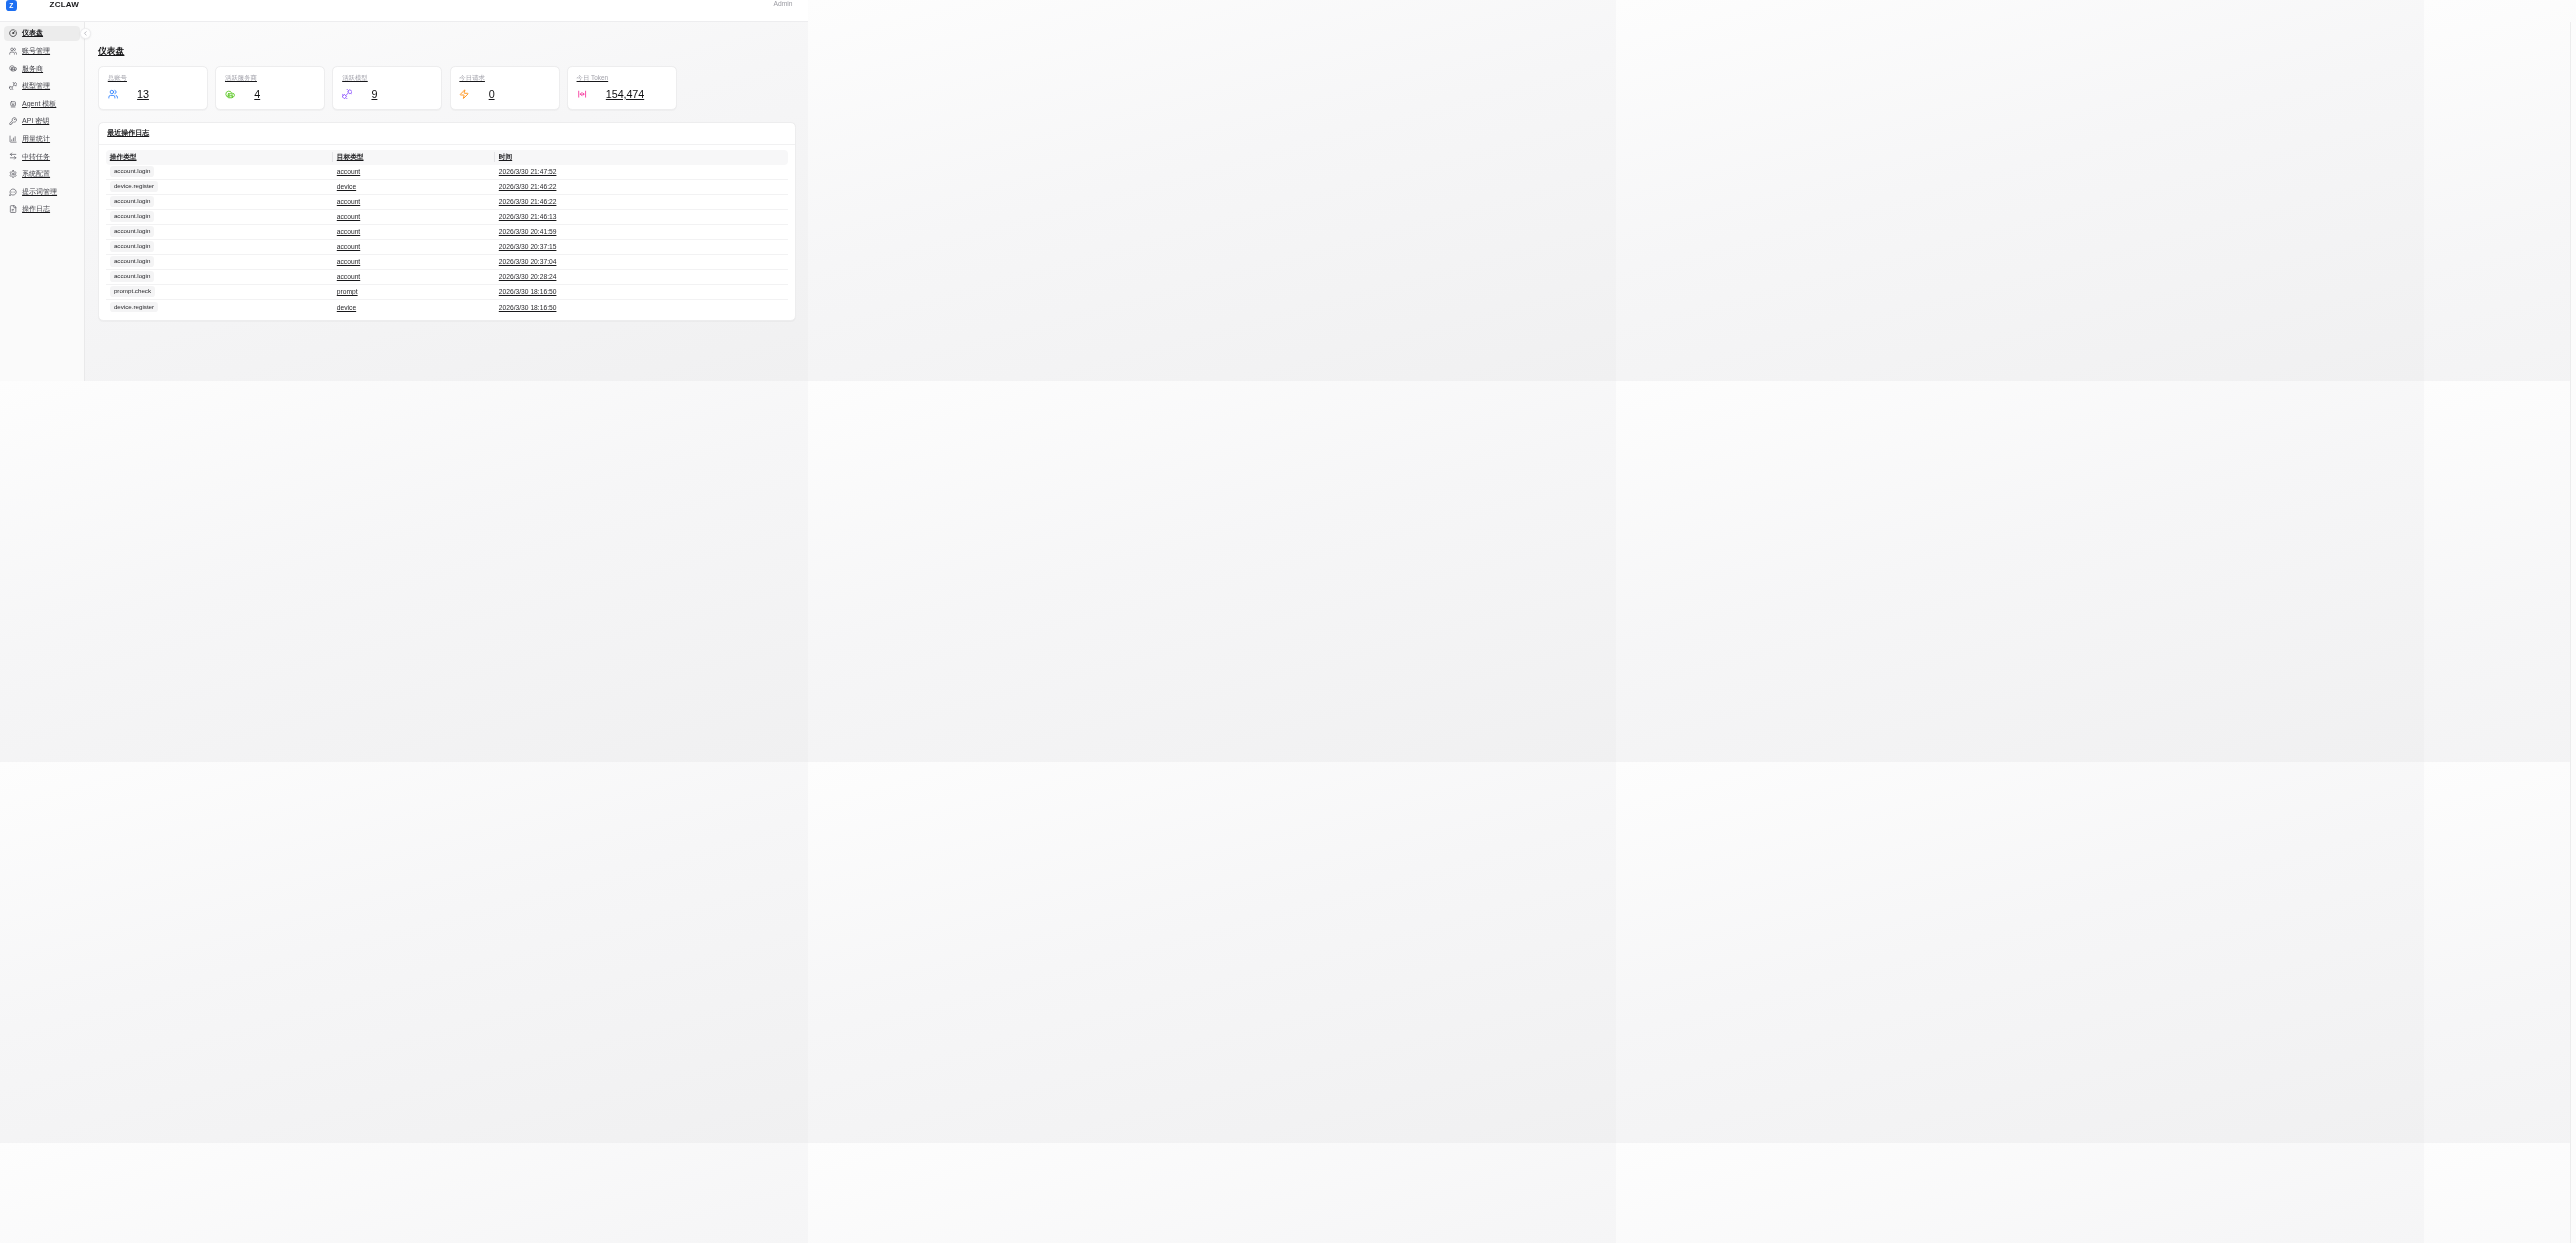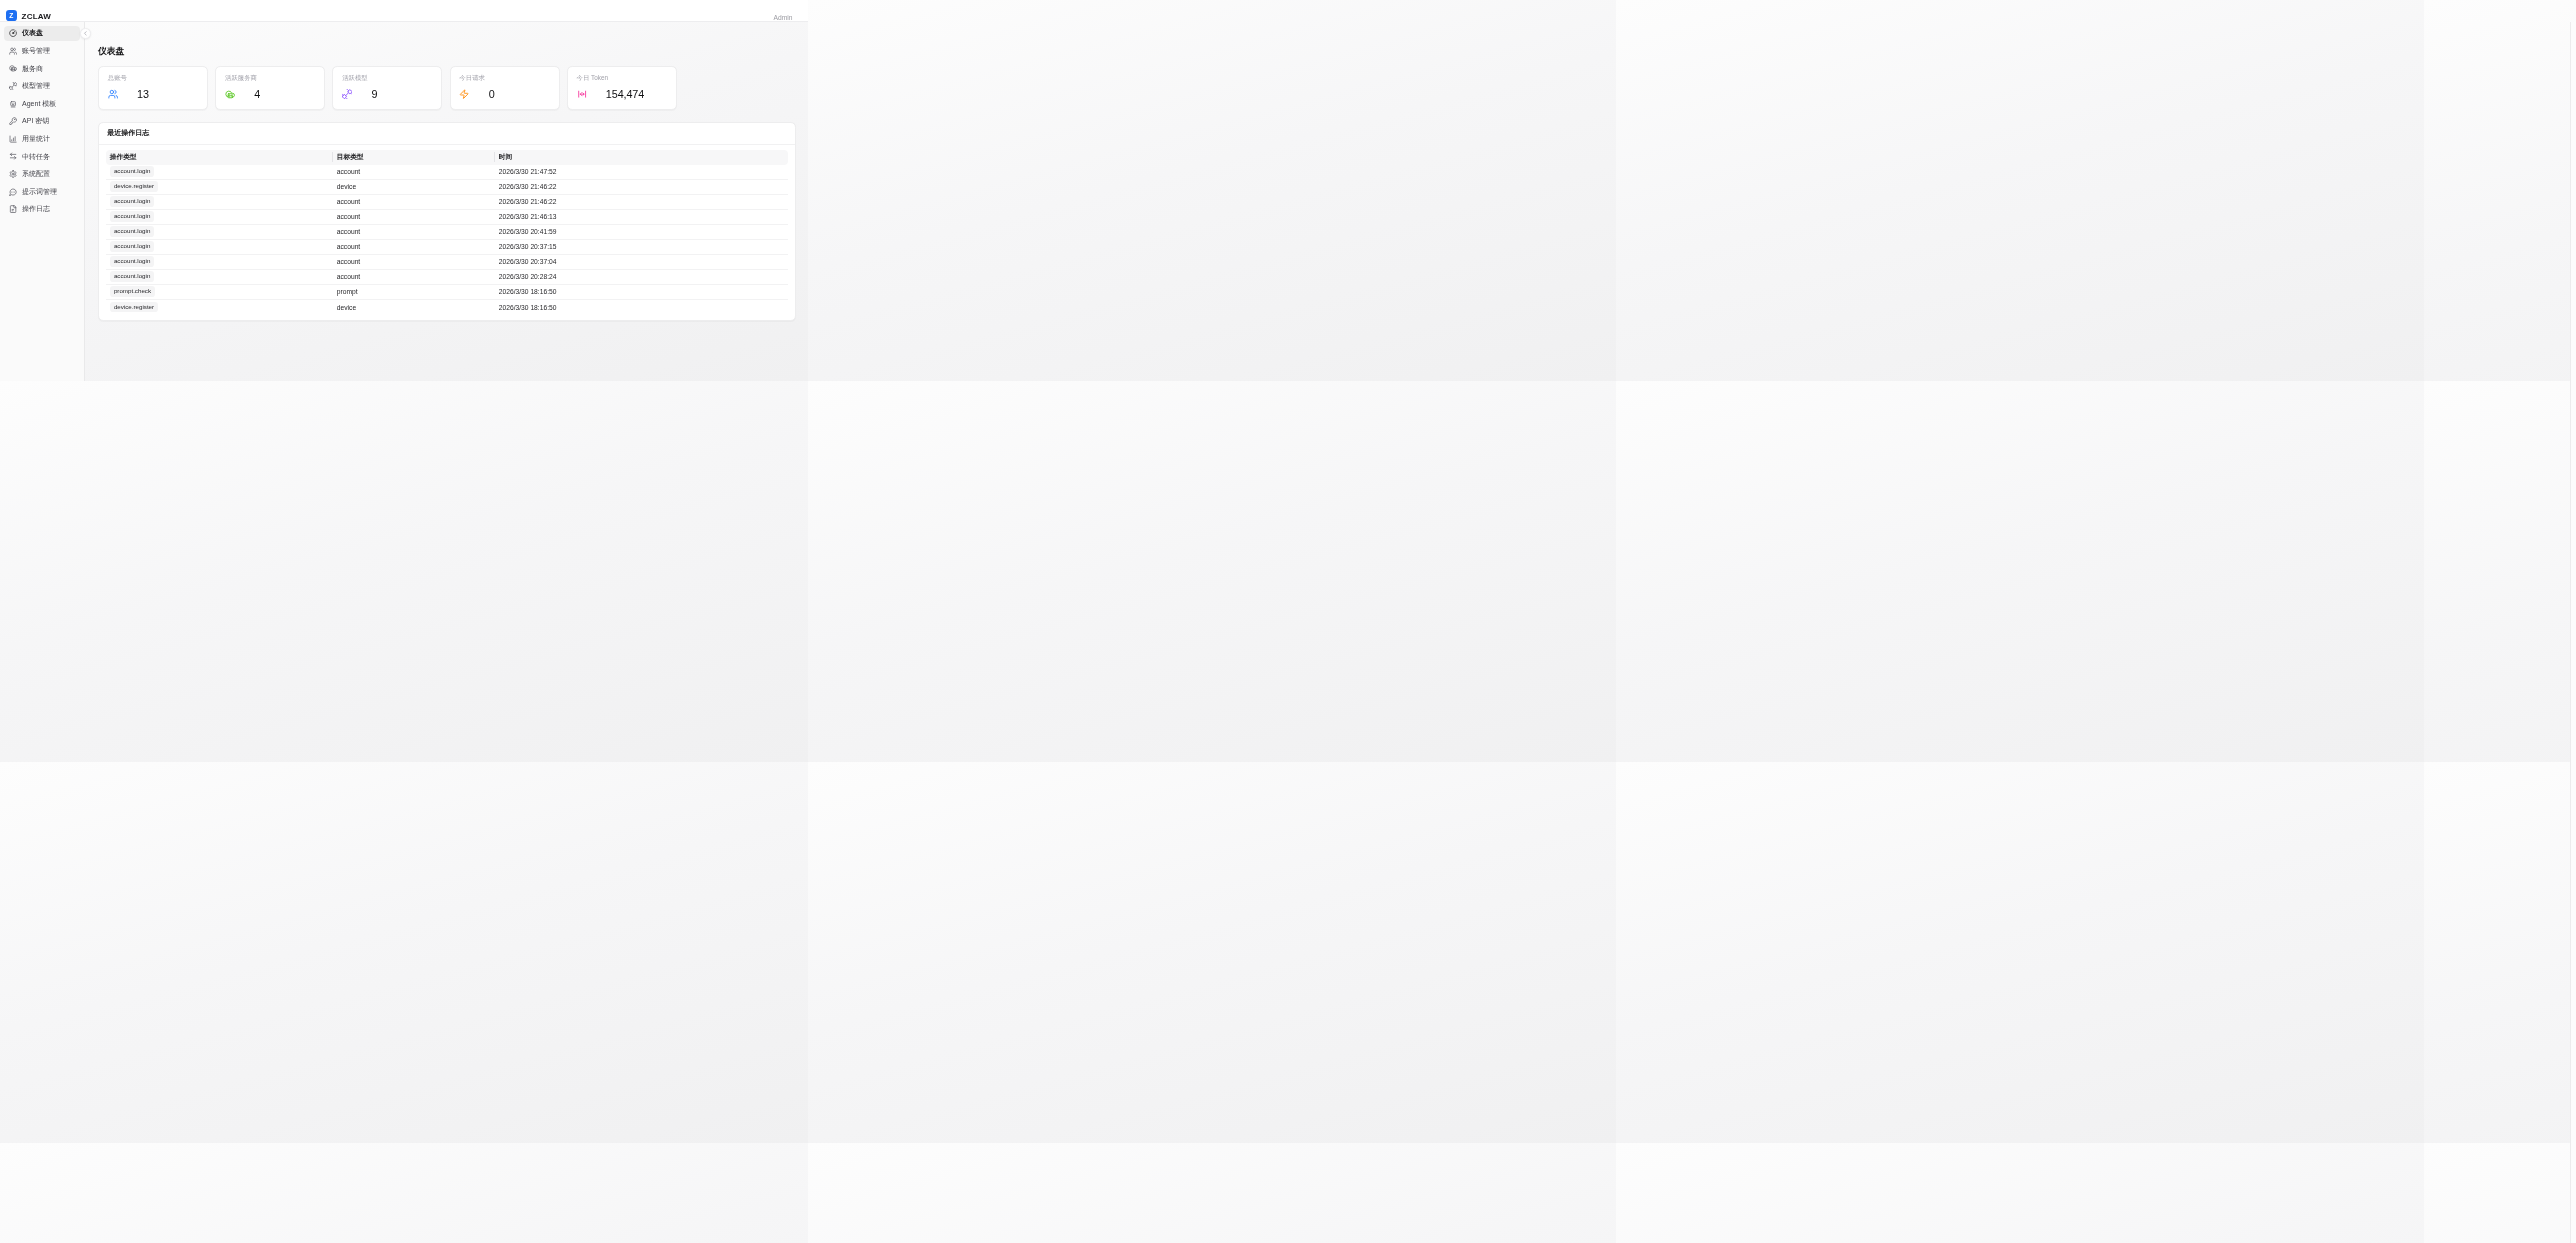--- a/index.html
+++ b/index.html
@@ -6,33 +6,33 @@
   html,body { width:808px; height:381px; overflow:hidden; }
   body {
     font-family: "Liberation Sans", "DejaVu Sans", sans-serif;
     background: linear-gradient(165deg, #fdfdfd 0%, #f6f6f7 45%, #f0f0f1 100%);
     color:#18181b;
     -webkit-font-smoothing: antialiased;
   }
   
   .topbar {
     height:22px; background:#fff; border-bottom:0.5px solid #ededef;
-    display:flex; align-items:flex-end; padding:0 15.5px 0 5.7px;
-    position:relative; z-index:3;
+    display:flex; align-items:flex-start; padding:0 15.5px 0 5.7px;
+    position:relative; z-index:3;gap:28px;
   }
   .logo-badge {
     width:11.3px; height:11.3px; border-radius:3.1px; background:#1d6ff2;
     color:#fff; font-weight:bold; font-size:6.7px;
     display:flex; align-items:center; justify-content:center; margin-right:4.6px;
   }
   .brand { font-size:8px; font-weight:700; letter-spacing:0.2px; color:#18181b; }
   .user-label { margin-left:auto; font-size:6.7px; color:#9a9aa1; }
 
   
-  .shell { display:flex; height:359px; position:relative; }
+  .shell { display:flex; height:359px; position:relative;text-decoration:underline; }
 
   
   .sidebar {
     width:85px; background:#fafafa; border-right:0.5px solid #e9e9ea;
     padding:3.6px 4.1px; flex-shrink:0;
   }
   .side-item {
     height:15.5px; margin-bottom:2.1px; display:flex; align-items:center; gap:4.6px;
     padding:0 5.2px; border-radius:4.1px; font-size:7px; color:#3f3f46;
     cursor:pointer; white-space:nowrap;

